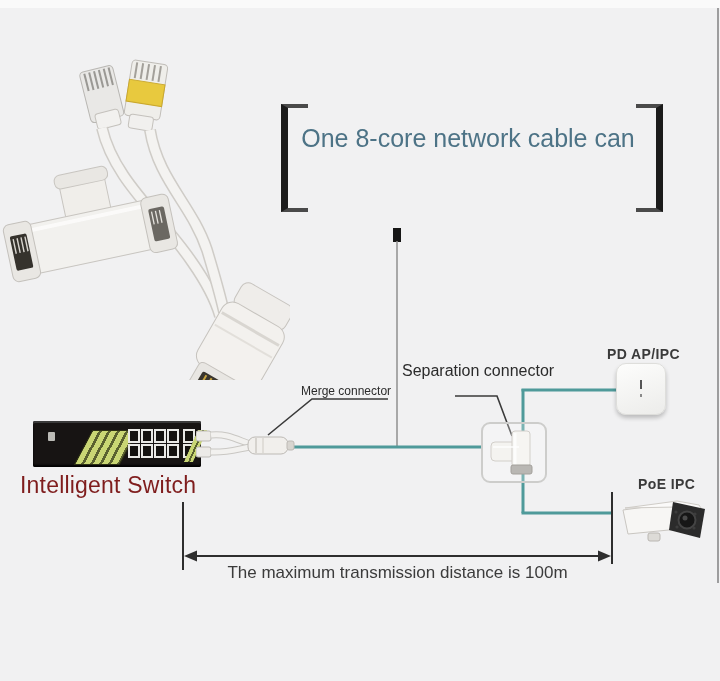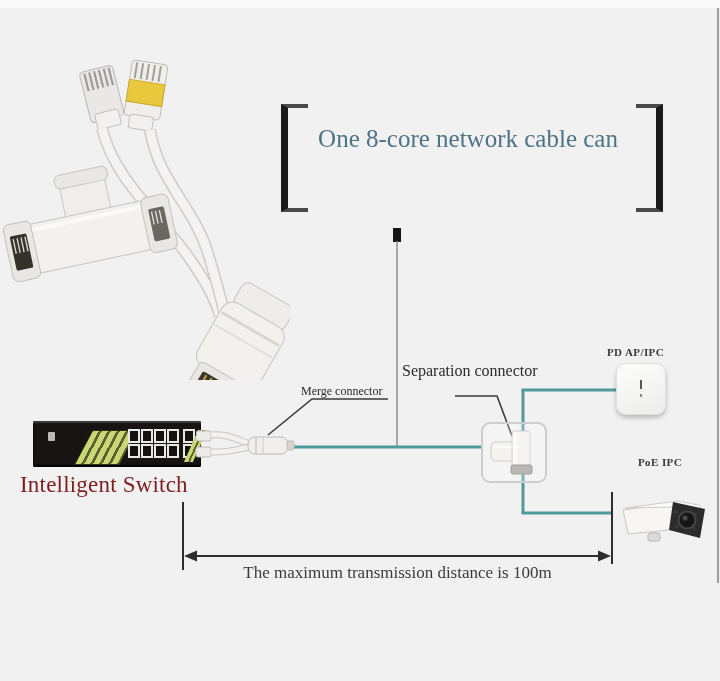--- a/index.html
+++ b/index.html
@@ -1,41 +1,41 @@
 <!DOCTYPE html>
 <html style="--bg: #f1f1f2; --title-text: #4d7386; --teal-line: #4f9a9a; --ink: #1d1d1d; --label-text: #2b2b2b;"><head>
 <meta charset="utf-8">
 <style>
   :root{
     --bg:#f1f1f2; --title-text:#4d7386; --teal-line:#4f9a9a;
     --ink:#1d1d1d; --label-text:#2b2b2b;
   }
   html,body{margin:0;padding:0;background:#e8e8e8;}
   .stage{position:relative;width:720px;height:681px;background:var(--bg);
-         overflow:hidden;font-family:Liberation Serif, serif;}
+         overflow:hidden;font-family:Liberation Sans, sans-serif;}
   .abs{position:absolute;}
   .top-strip{left:0;top:0;width:720px;height:8px;background:#fafafa;}
   .right-edge{left:717px;top:8px;width:2px;height:575px;background:#4a4a4a;opacity:.5;}
 
   
   .bracket{width:20px;height:100px;top:104px;}
   .bracket.left{left:281px;border-left:7px solid #1b1b1b;
                 border-top:4px solid #4a4a4a;border-bottom:4px solid #4a4a4a;}
   .bracket.right{left:636px;border-right:7px solid #1b1b1b;
                  border-top:4px solid #4a4a4a;border-bottom:4px solid #4a4a4a;}
   .title{left:294px;top:124px;width:348px;text-align:center;color:var(--title-text);
          font-size:25px;line-height:29px;letter-spacing:0px;}
 
   
   .lbl{color:var(--label-text);white-space:nowrap;}
   .lbl.merge{left:301px;top:384px;font-size:12px;}
   .lbl.separation{left:402px;top:362px;font-size:16px;}
-  .lbl.device{font-weight:bold;color:#3a3a3a;letter-spacing:.4px;font-size:11px;}
+  .lbl.device{font-weight:bold;color:#3a3a3a;letter-spacing:.4px;font-size:14px;}
   .lbl.pdap{left:607px;top:346px;}
-  .lbl.poe{left:638px;top:456px;}
+  .lbl.poe{left:638px;top:476px;}
   .switch-label{left:20px;top:472px;font-size:23px;color:#7f1d1d;letter-spacing:.2px;}
   .distance-label{left:183px;top:563px;width:429px;text-align:center;
                   font-size:17px;color:#3b3b3b;}
 
   
   .sep-box{left:481px;top:422px;width:62px;height:57px;border:2px solid #cdcdcb;
            border-radius:9px;background:rgba(255,255,255,.25);}
 
   
   .ap{left:616px;top:363px;width:48px;height:50px;border-radius:10px;

